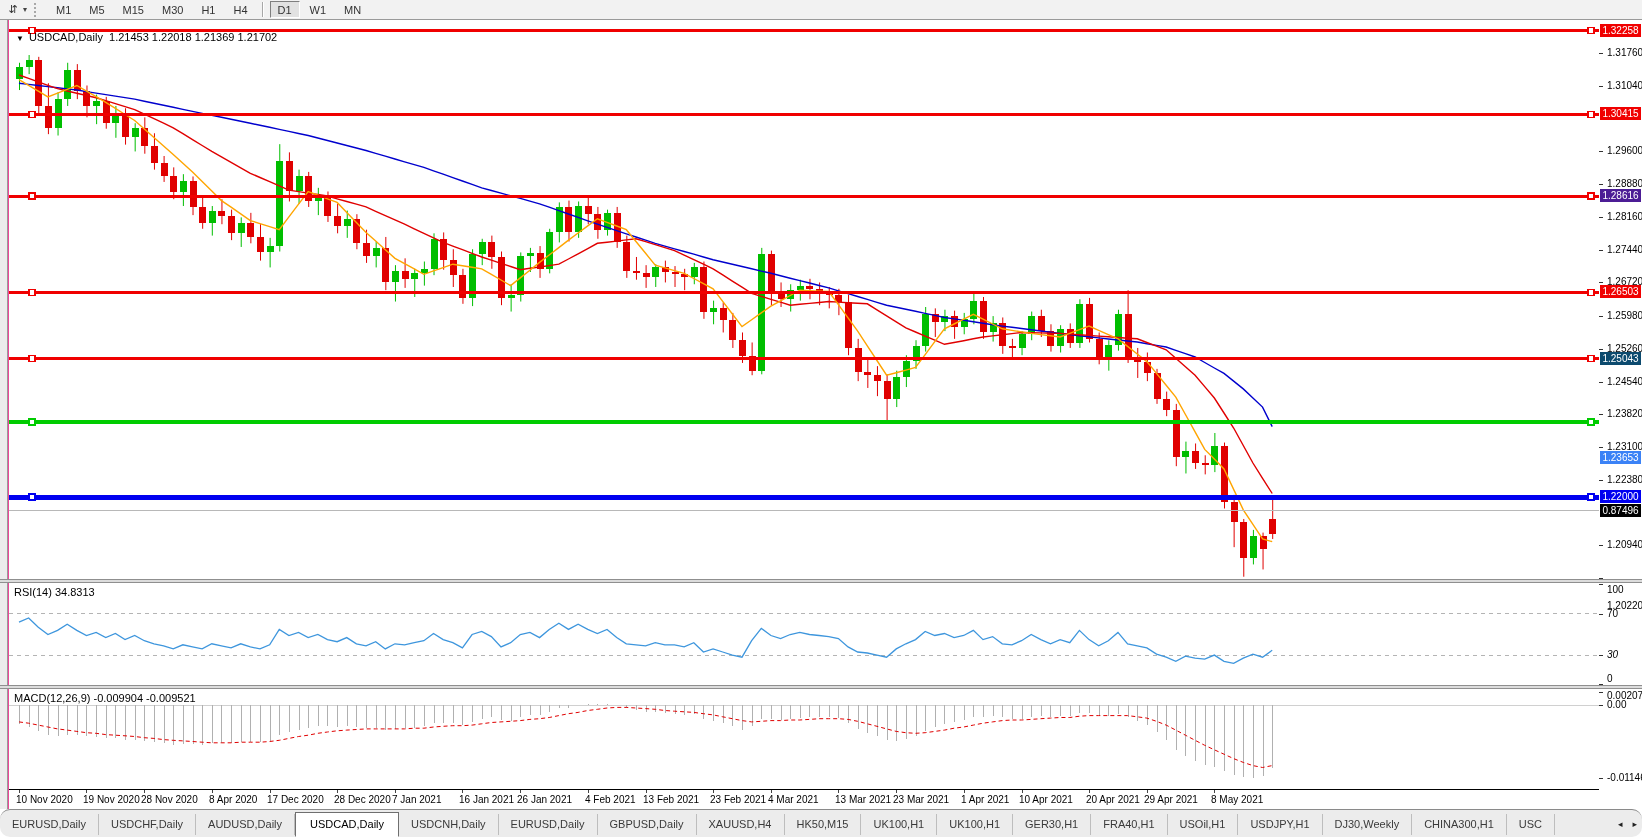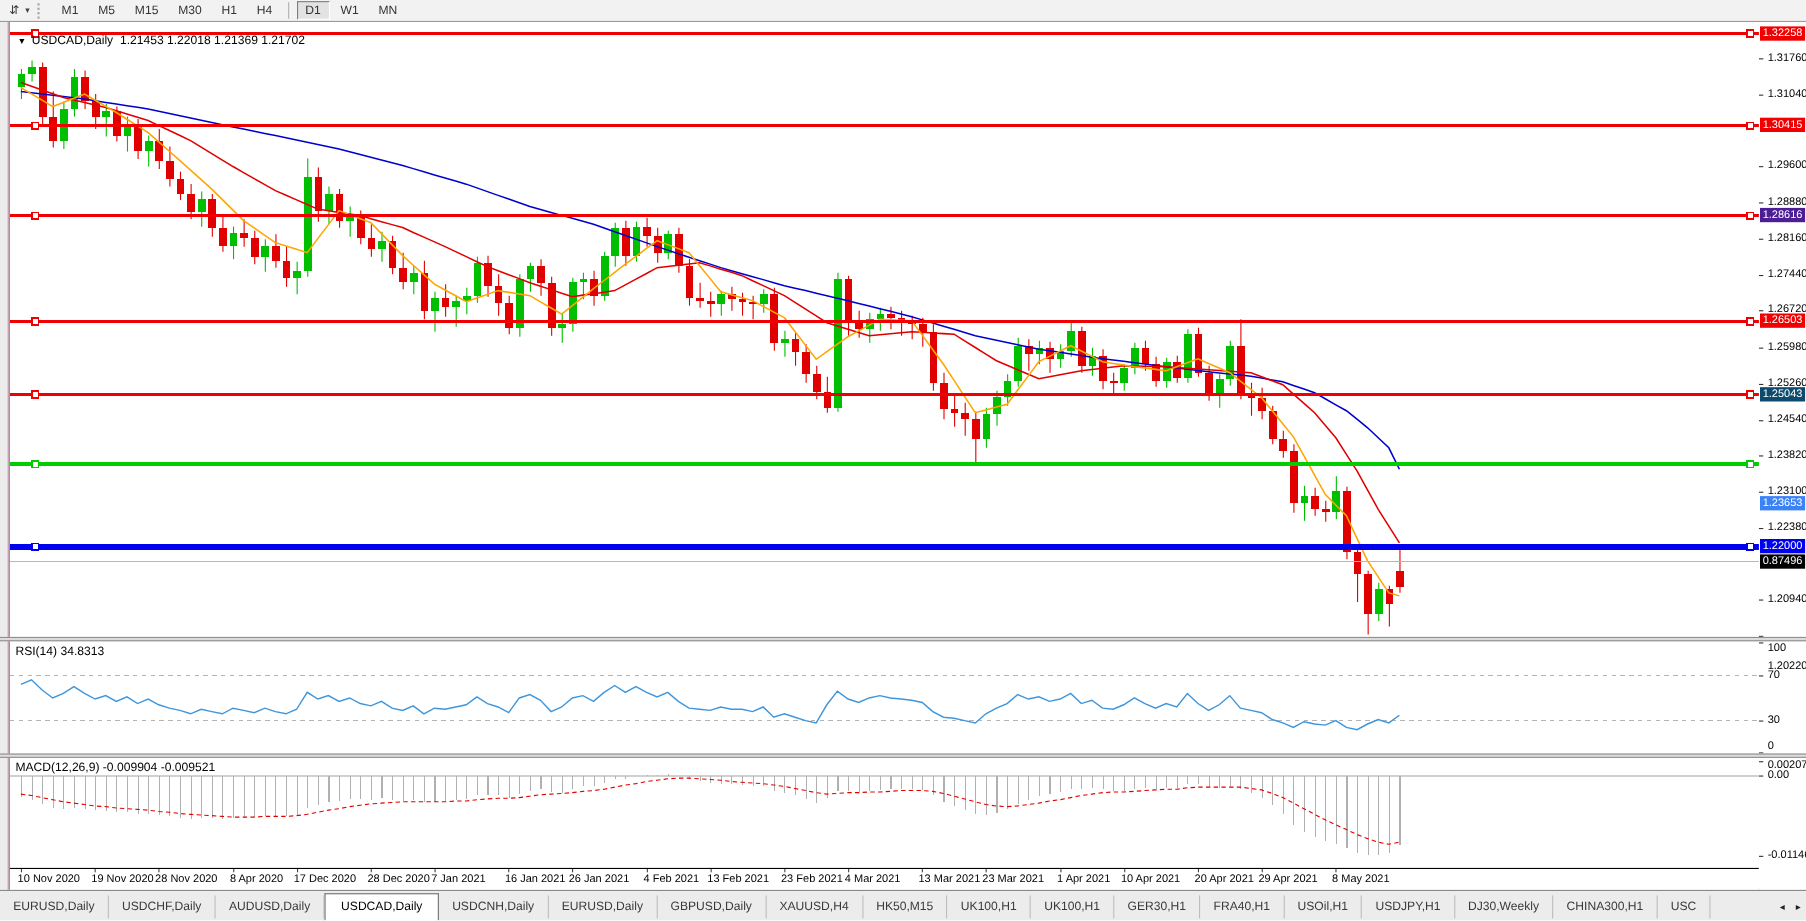--- a/index.html
+++ b/index.html
@@ -41,21 +41,21 @@
   .tick-label{position:absolute;left:8px;font-size:10px;color:#000;white-space:nowrap;}
   .tick-dash{position:absolute;left:0;width:4px;height:1px;background:#333;}
   .line-label{position:absolute;left:1px;width:41px;height:13px;font-size:10px;color:#fff;
               text-align:center;line-height:13px;}
 
   .date-label{position:absolute;top:4px;font-size:10px;color:#000;white-space:nowrap;}
   .date-tick{position:absolute;top:0;width:1px;height:3px;background:#444;}
 
   
   .tabbar{position:absolute;left:0;top:809px;width:1642px;height:28px;background:#ececec;
-          border-top:1px solid #8a8a8a;box-sizing:border-box;display:flex;align-items:flex-end;}
+          border-top:1px solid #8a8a8a;box-sizing:border-box;display:flex;align-items:flex-end;border-radius:10px;}
   .tab{font-size:11px;color:#3a3a3a;padding:4px 12px 5px 12px;white-space:nowrap;position:relative;
        border-right:1px solid #bdbdbd;margin-bottom:2px;cursor:default;}
   .tab.active{background:#ffffff;color:#000;border:1px solid #6f6f6f;border-bottom:1px solid #fff;
               margin-bottom:0;padding:5px 14px 6px 14px;z-index:2;}
   .tab-scroll{margin-left:auto;display:flex;align-items:center;height:100%;}
   .tab-scroll .arr{font-size:9px;color:#222;padding:3px 5px;cursor:default;}
 </style>
 </head>
 <body>
 
@@ -606,21 +606,21 @@
         <div class="line-label" style="top: 265px; background: rgb(240, 0, 0);">1.26503</div>
         <div class="line-label" style="top: 332px; background: #0c4a6e;">1.25043</div>
         <div class="line-label" style="top: 395px; background: #3b82f6; margin-top: 36px;">1.23653</div>
         <div class="line-label" style="top: 470px; background: rgb(0, 0, 240);">1.22000</div>
         <div class="line-label" style="top: 484px; background: rgb(0, 0, 0);">0.87496</div>
         <div class="tick-dash" style="top: 564px;"></div>
         <div class="tick-label" style="top: 564px;">100</div>
         <div class="tick-dash" style="top: 593.9px;"></div>
         <div class="tick-label" style="top: 587.9px;">70</div>
         <div class="tick-dash" style="top: 635.1px;"></div>
-        <div class="tick-label" style="top: 629.1px;">30</div>
+        <div class="tick-label" style="top: 629.1px; font-style: italic;">30</div>
         <div class="tick-dash" style="top: 664px;"></div>
         <div class="tick-label" style="top: 653px;">0</div>
         <div class="tick-dash" style="top: 672.329px;"></div>
         <div class="tick-label" style="top: 670px;">0.002074</div>
         <div class="tick-dash" style="top: 685.456px;"></div>
         <div class="tick-label" style="top: 679.456px;">0.00</div>
         <div class="tick-dash" style="top: 758px;"></div>
         <div class="tick-label" style="top: 752px;">-0.011462</div>
       </div>
 

